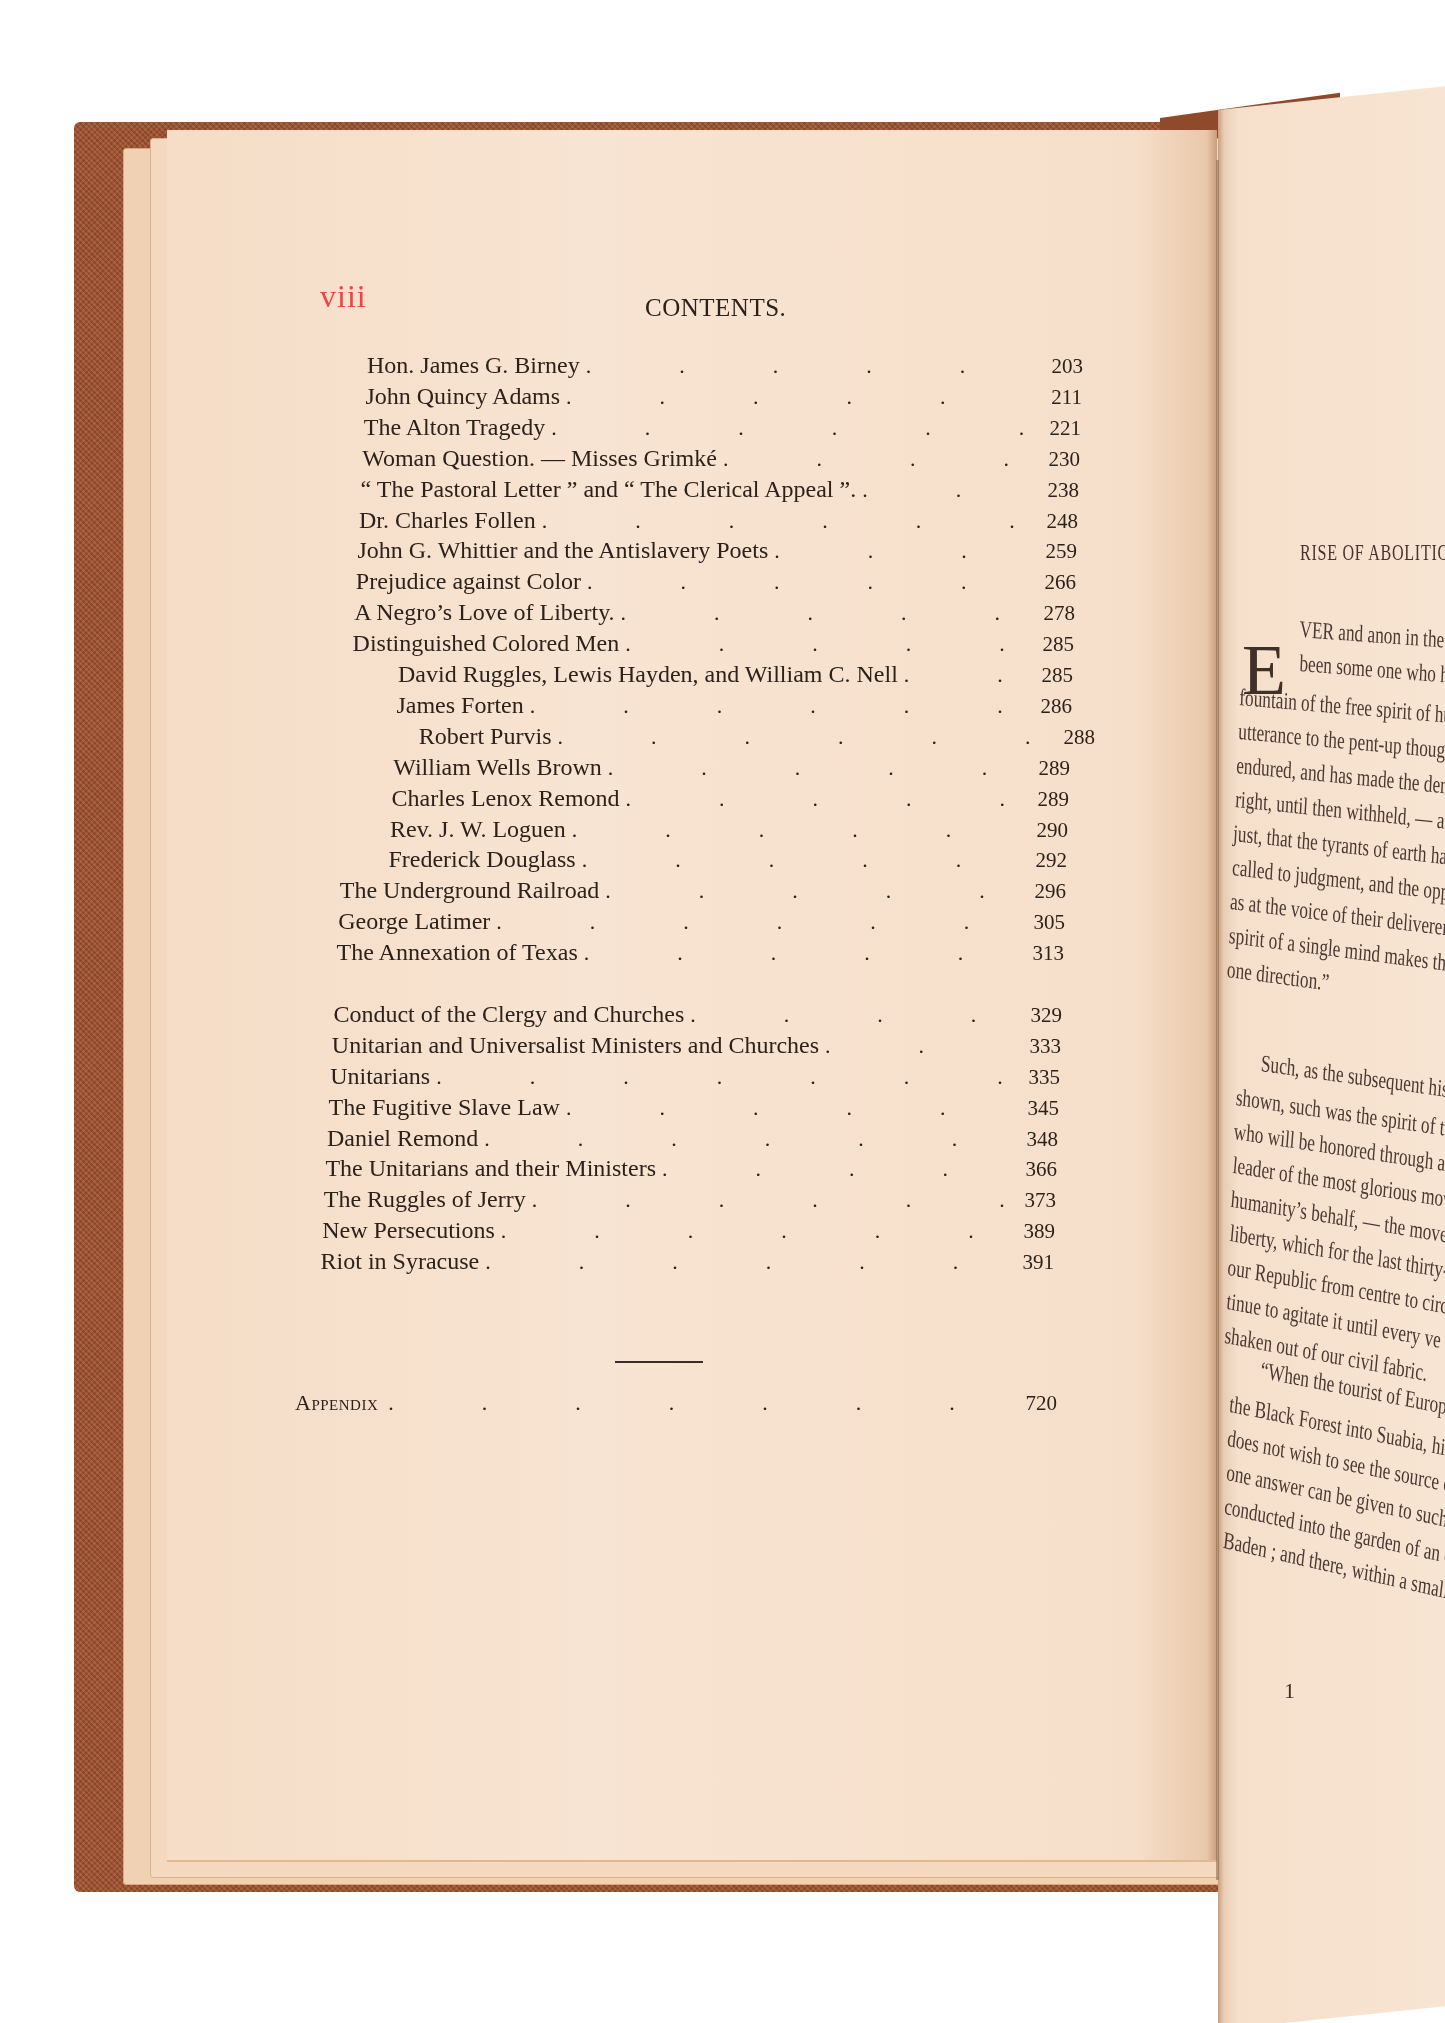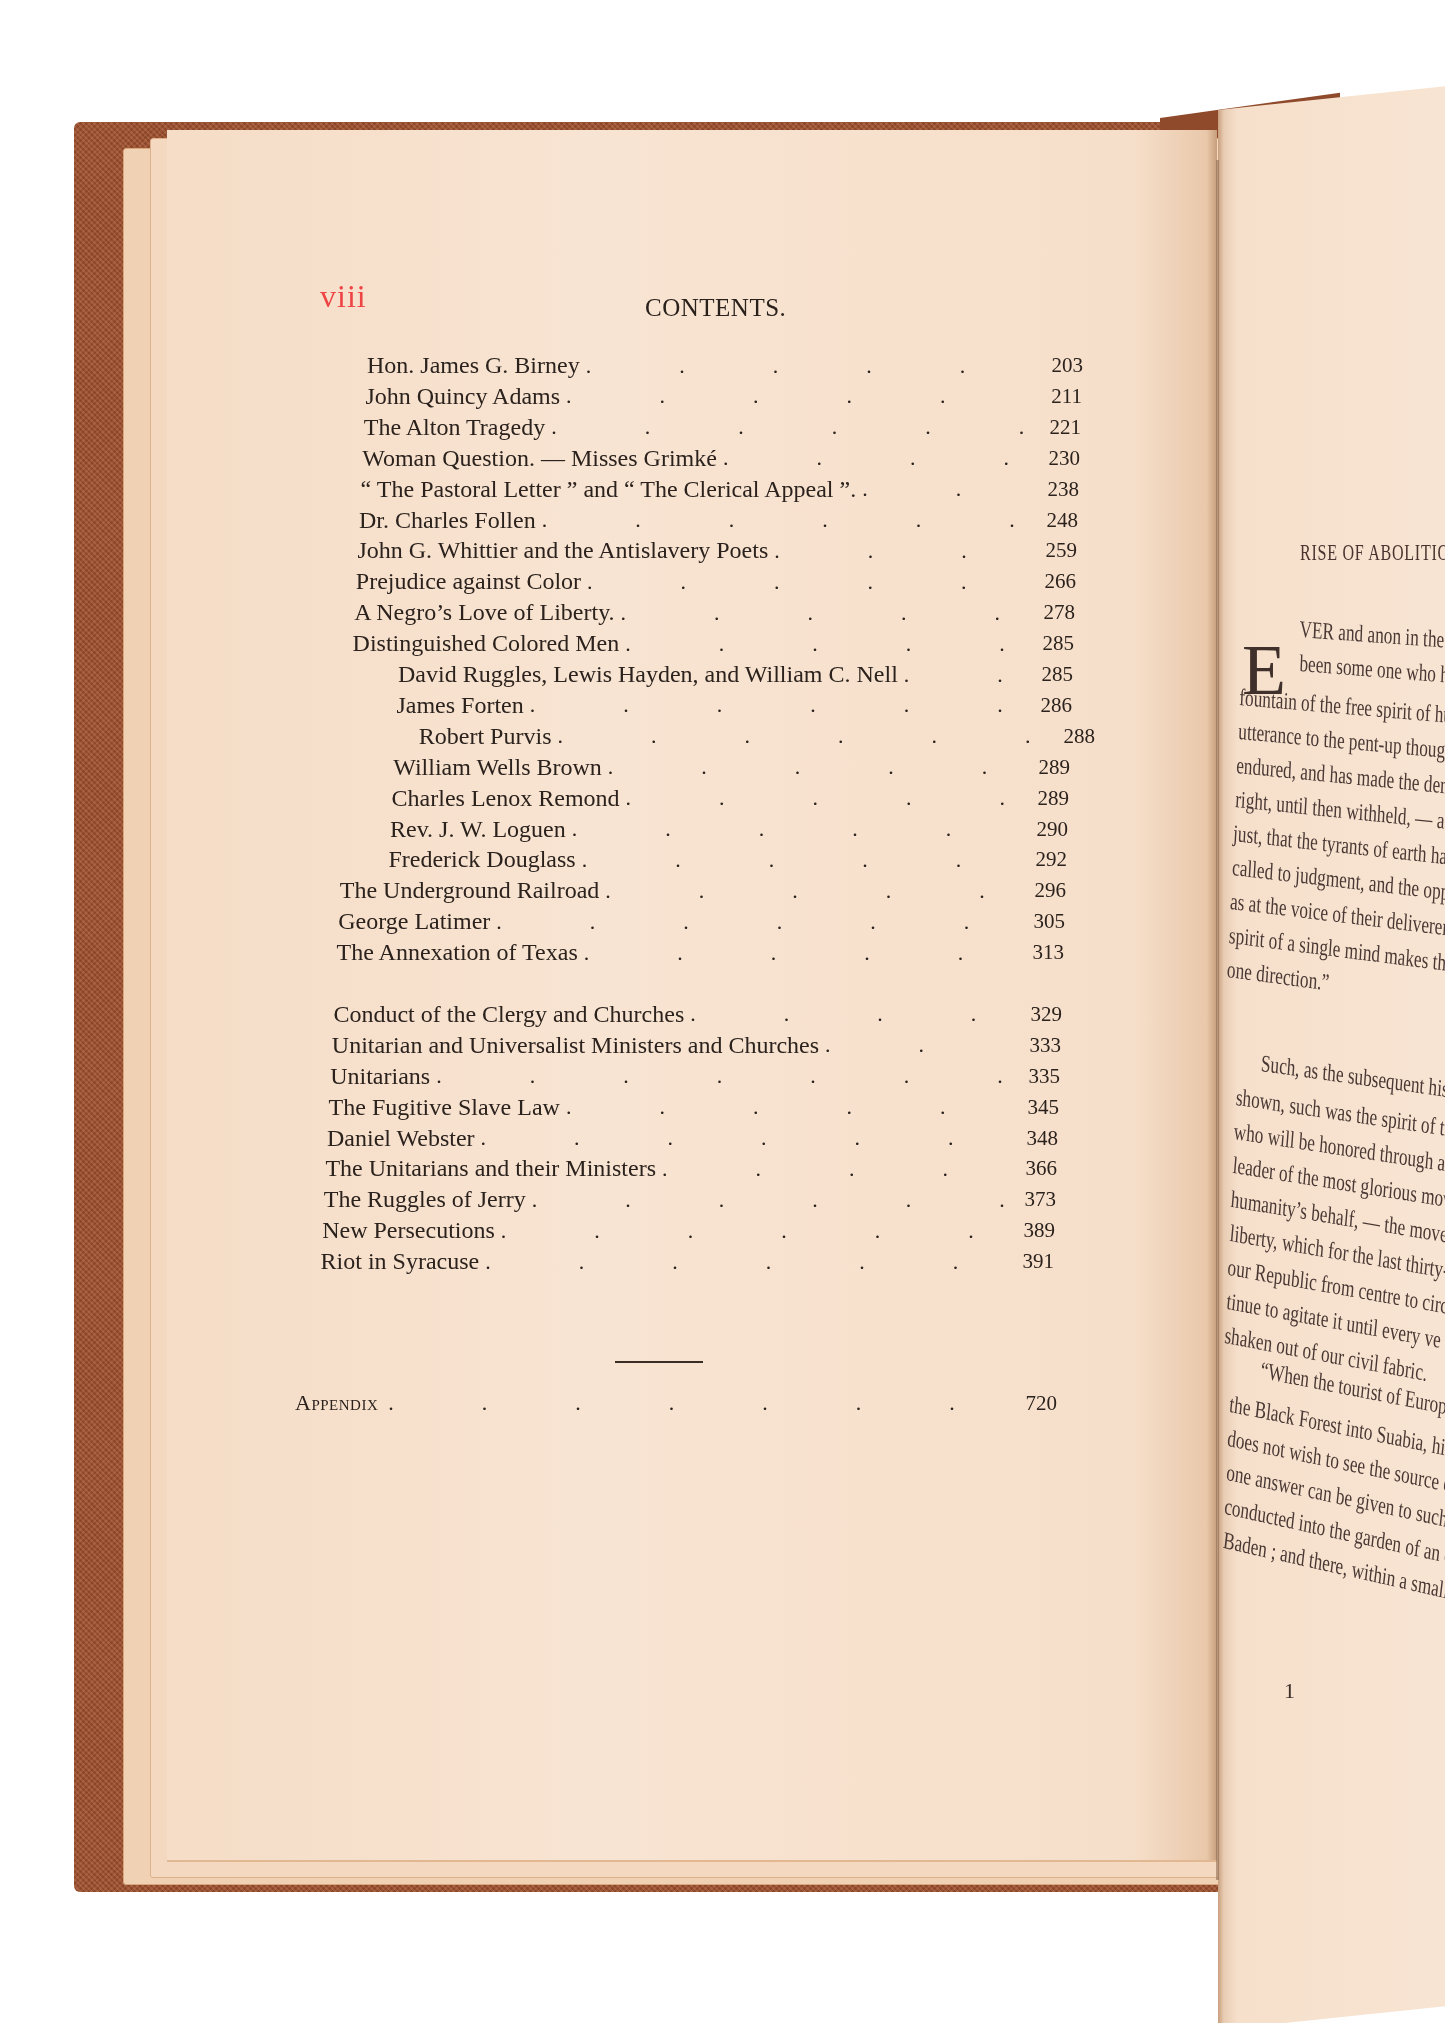--- a/index.html
+++ b/index.html
@@ -48,21 +48,21 @@
     letter-spacing: 1px;
   }
   .running-head {
     position: absolute; left: 645px; top: 294px; font-size: 25px; color: #2a211c;
     letter-spacing: 0.5px;
   }
   .toc {
     position: absolute; left: 0; top: 0; width: 100%; height: 100%;
   }
   .toc-row {
-    position: absolute; display: flex; align-items: center; font-size: 24px;
+    position: absolute; display: flex; align-items: flex-end; font-size: 24px;
     color: #2b221d; white-space: nowrap;
   }
   .toc-row .title { flex: 0 0 auto; }
   .toc-row .leader {
     flex: 1 1 auto; overflow: hidden; color: #2b221d; letter-spacing: 0;
     margin: 0 6px; font-size: 22px;
   }
   .toc-row .leader::before {
     content: ".                .                .                .                .                .                .                .                .                .                .                .                .                .                .                .";
     white-space: pre;
@@ -231,21 +231,21 @@
       <span class="title">Unitarians</span>
       <span class="leader"></span>
       <span class="page-num">335</span>
     </div>
     <div class="toc-row" style="left: 328.6px; top: 1093.6px; width: 730.4px;">
       <span class="title">The Fugitive Slave Law</span>
       <span class="leader"></span>
       <span class="page-num">345</span>
     </div>
     <div class="toc-row" style="left: 327px; top: 1124.5px; width: 731px;">
-      <span class="title">Daniel Webster</span>
+      <span class="title">Daniel Remond</span>
       <span class="leader"></span>
       <span class="page-num">348</span>
     </div>
     <div class="toc-row" style="left: 325.4px; top: 1155.4px; width: 731.6px;">
       <span class="title">The Unitarians and their Ministers</span>
       <span class="leader"></span>
       <span class="page-num">366</span>
     </div>
     <div class="toc-row" style="left: 323.8px; top: 1186.3px; width: 732.2px;">
       <span class="title">The Ruggles of Jerry</span>

